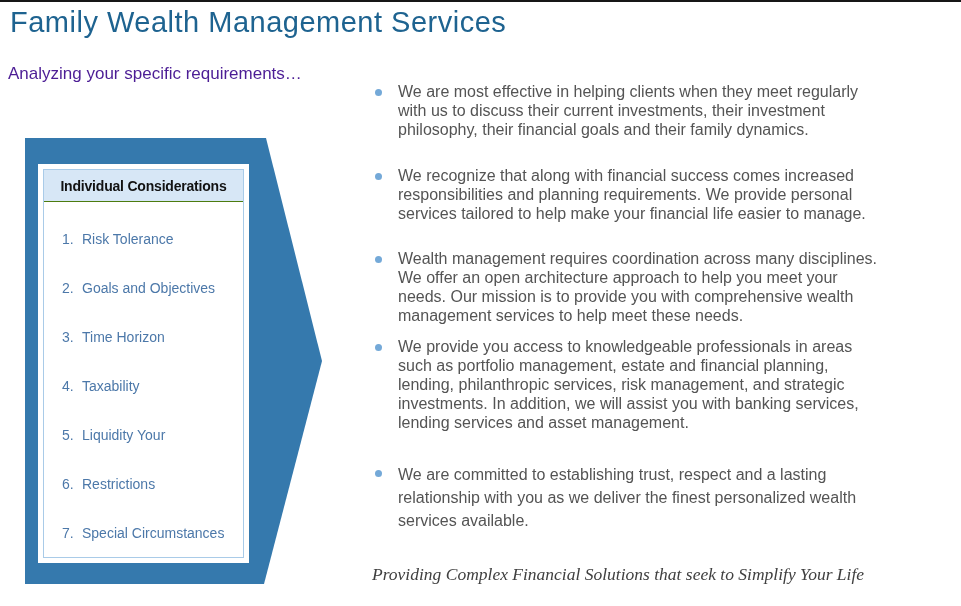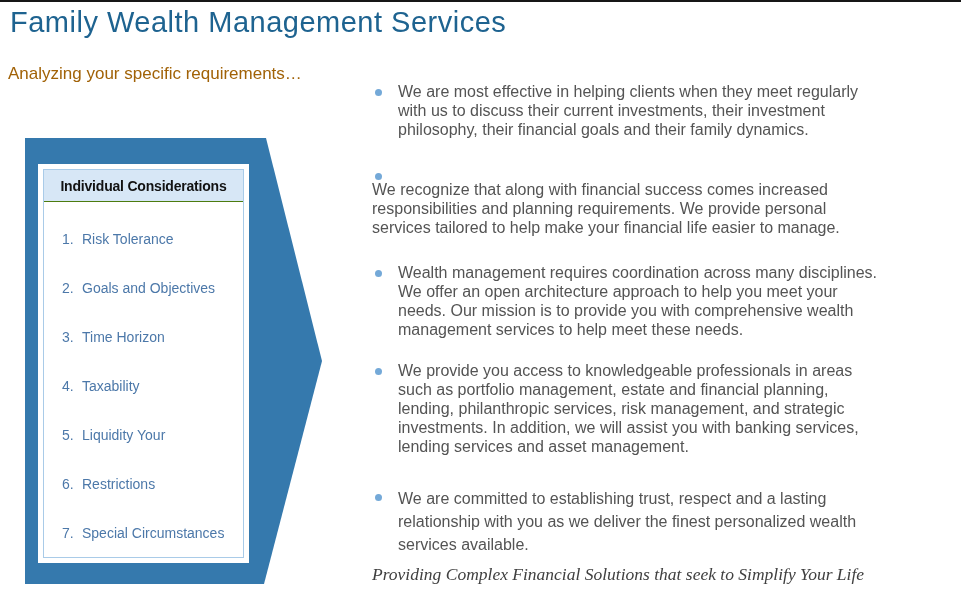--- a/index.html
+++ b/index.html
@@ -17,21 +17,21 @@
     background:#161616;
   }
   .title {
     position:absolute; left:10px; top:6px;
     font-size:29px; font-weight:400; letter-spacing:0.5px;
     color:#1E6390;
     white-space:nowrap;
   }
   .subtitle {
     position:absolute; left:8px; top:64px;
-    font-size:17px; color:#a16207;
+    font-size:17px; color:#4c1d95;
     white-space:nowrap;
   }
   .arrow-svg { position:absolute; left:0; top:0; }
   .panel {
     position:absolute; left:38px; top:164px;
     width:211px; height:399px;
     background:#ffffff;
     padding:5px;
   }
   .panel-inner {
@@ -53,23 +53,23 @@
     margin-bottom:34px;
     font-size:14px; line-height:15px;
     color:#4C78A9;
   }
   .panel-row .num { width:16px; flex:none; }
   .panel-row .label { padding-left:4px; white-space:nowrap; }
   .bullets {
     position:absolute; left:372px; top:82px; width:580px;
   }
   .bullet-item { display:flex; }
-  .bullet-item:nth-child(2) { margin-top:27px;flex-direction:column; }
+  .bullet-item:nth-child(2) { margin-top:27px; }
   .bullet-item:nth-child(3) { margin-top:26px; }
-  .bullet-item:nth-child(4) { margin-top:22px; }
+  .bullet-item:nth-child(4) { margin-top:12px; }
   .bullet-item:nth-child(5) { margin-top:31px; }
   .dot {
     flex:none; width:7px; height:7px; border-radius:50%;
     background:#74A9D8;
     margin:7px 16px 0 3px;
   }
   .bullet-item p {
     font-size:16px; line-height:19px; color:#545454;
     white-space:pre-line;
   }

